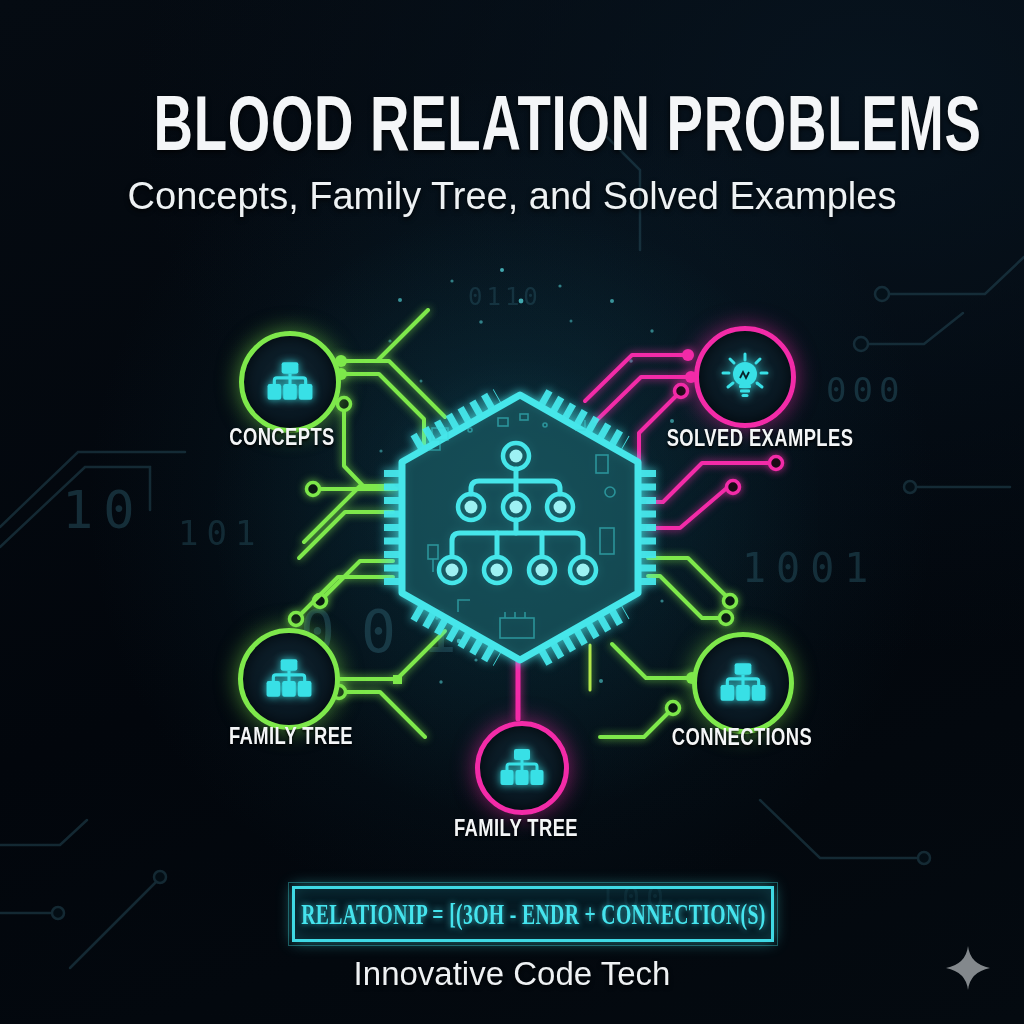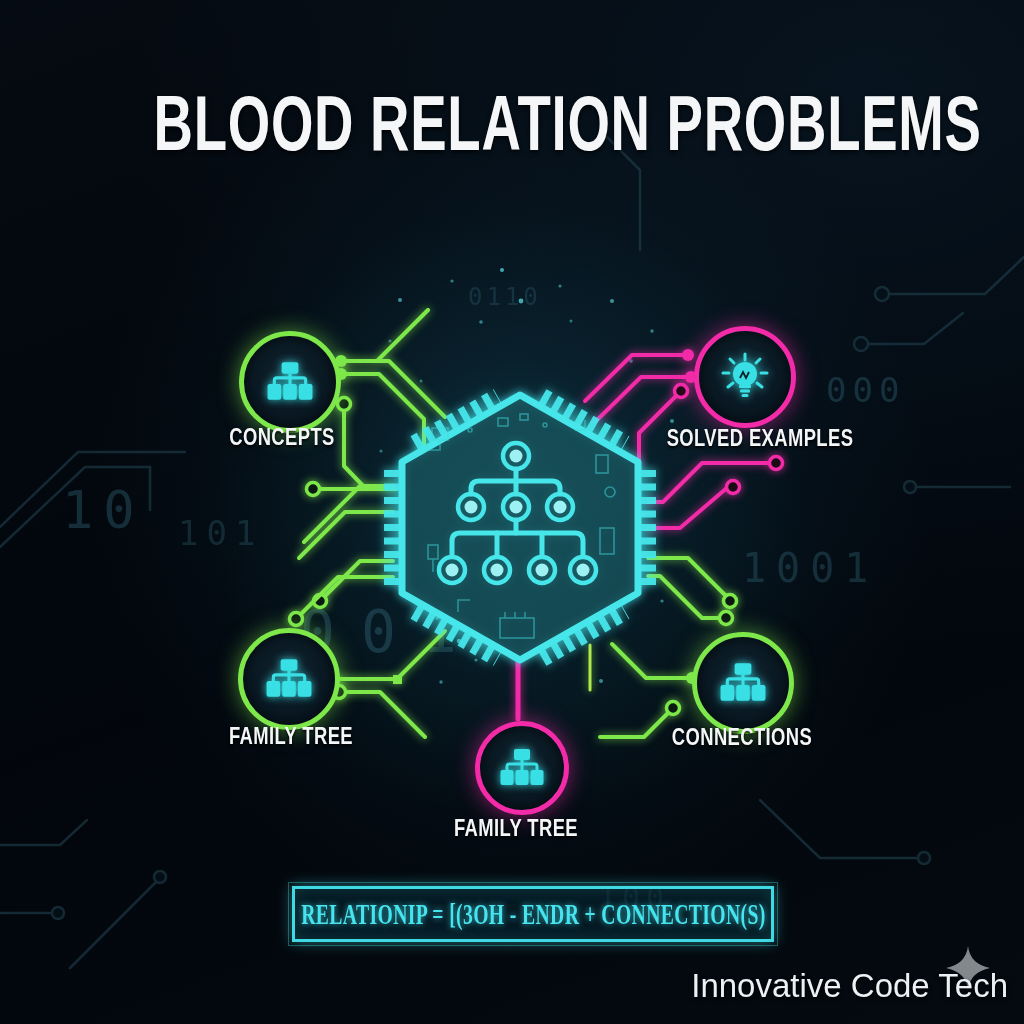--- a/index.html
+++ b/index.html
@@ -44,21 +44,21 @@
     background:rgba(8,40,52,.55);
     box-shadow:0 0 14px rgba(70,230,235,.45), inset 0 0 16px rgba(70,230,235,.15);
     font-family:Liberation Serif, serif;
   }
   .formula span{
     color:#45e4ee;font-weight:700;font-size:29px;white-space:nowrap;
     transform:scaleX(.68);letter-spacing:.5px;
     text-shadow:0 0 8px rgba(69,228,238,.8);
   }
   .footer{
-    position:absolute;left:0;right:0;top:951px;text-align:right;margin:16px;
+    position:absolute;left:0;right:0;top:951px;text-align:center;margin:4px;
     color:#eef1f3;font-size:33px;font-weight:400;text-shadow:0 2px 4px rgba(0,0,0,.8);
   }
   .glow-cyan{filter:drop-shadow(0 0 5px rgba(70,230,235,.85));}
   .glow-green{filter:drop-shadow(0 0 4px rgba(126,232,75,.8));}
   .glow-pink{filter:drop-shadow(0 0 4px rgba(243,43,168,.8));}
   .icon-glow{filter:drop-shadow(0 0 4px rgba(56,224,230,.9));}
   .binary{font-family:"DejaVu Sans Mono", monospace;fill:#2e6272;}
 </style>
 </head>
 <body>
@@ -219,20 +219,21 @@
         <circle cx="542" cy="570" r="6.5" fill="#9df1f3" stroke="none"></circle>
         <circle cx="583" cy="570" r="13" stroke-width="4.5"></circle>
         <circle cx="583" cy="570" r="6.5" fill="#9df1f3" stroke="none"></circle>
       </g>
     </g>
 
     <path d="M968,946 Q970,964 990,968 Q970,972 968,990 Q966,972 946,968 Q966,964 968,946 Z" fill="#8e9497" opacity=".92"></path>
   </svg>
 
   <h1 class="title">BLOOD RELATION PROBLEMS</h1>
+  <p class="subtitle">Concepts, Family Tree, and Solved Examples</p>
 
   <div class="node green" style="left:239px;top:331px">
     <svg width="48" height="40" viewBox="0 0 46 38" class="icon-glow">
       <g fill="#38e0e6">
         <rect x="15" y="0" width="16" height="11" rx="2"></rect>
         <rect x="1.5" y="21" width="13" height="15" rx="2"></rect>
         <rect x="16.5" y="21" width="13" height="15" rx="2"></rect>
         <rect x="31.5" y="21" width="13" height="15" rx="2"></rect>
       </g>
       <g stroke="#38e0e6" stroke-width="3" fill="none">

